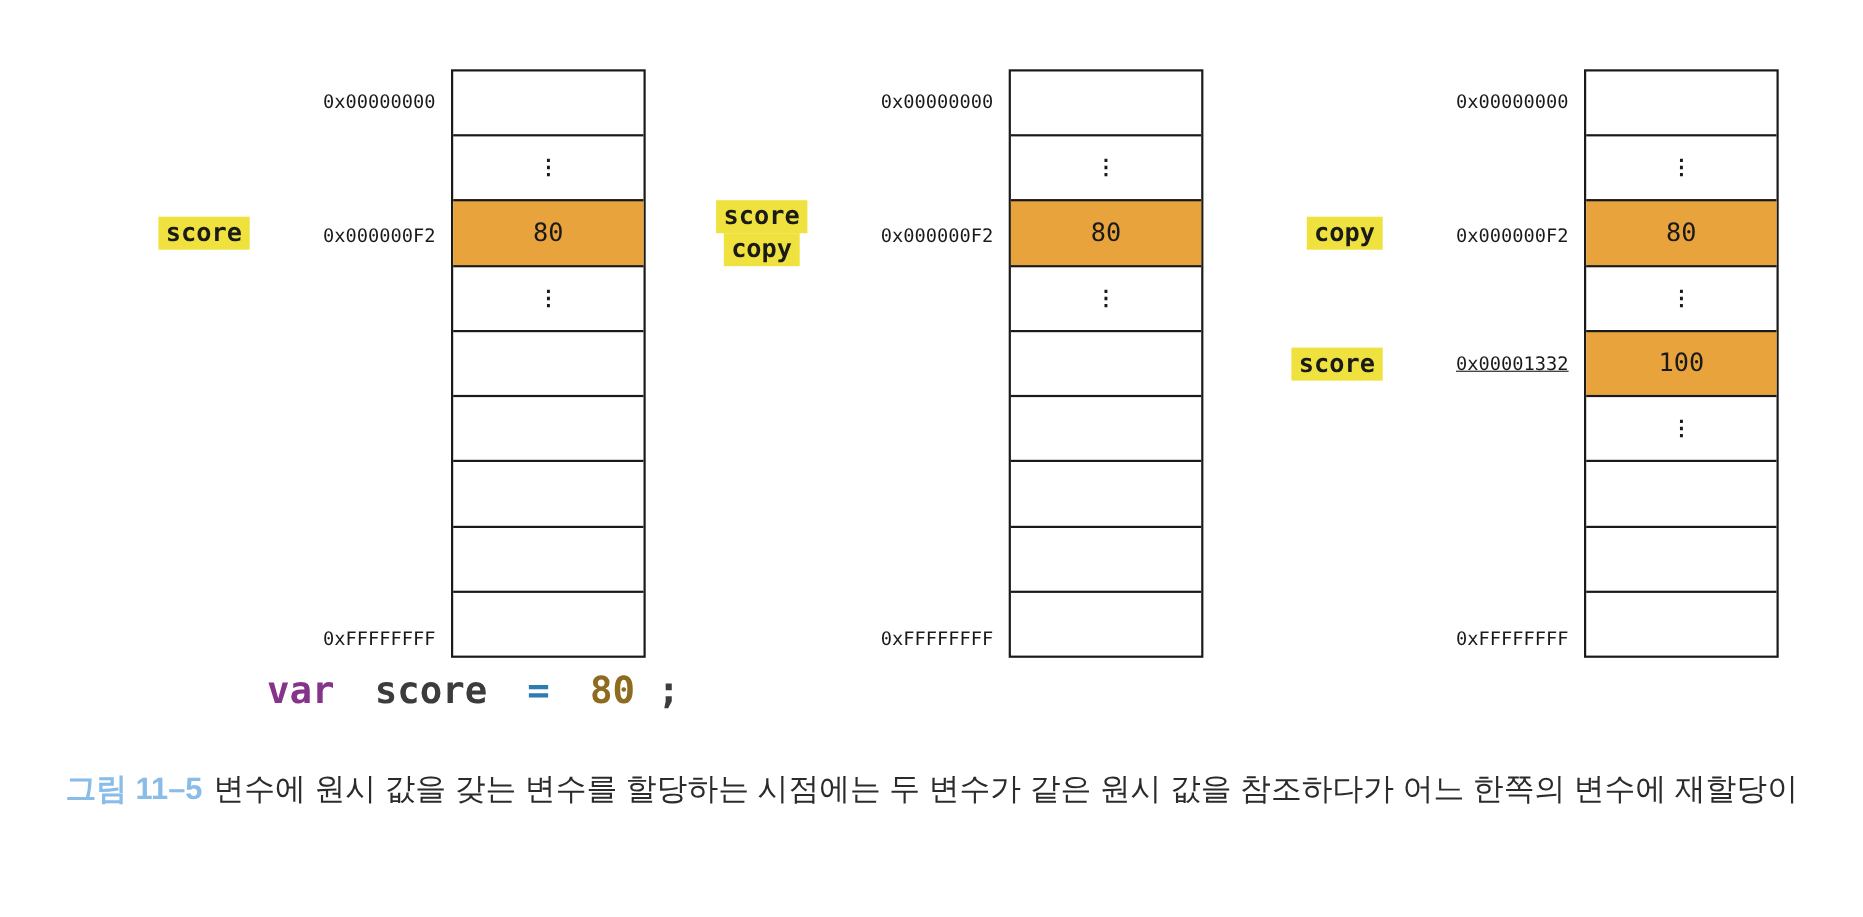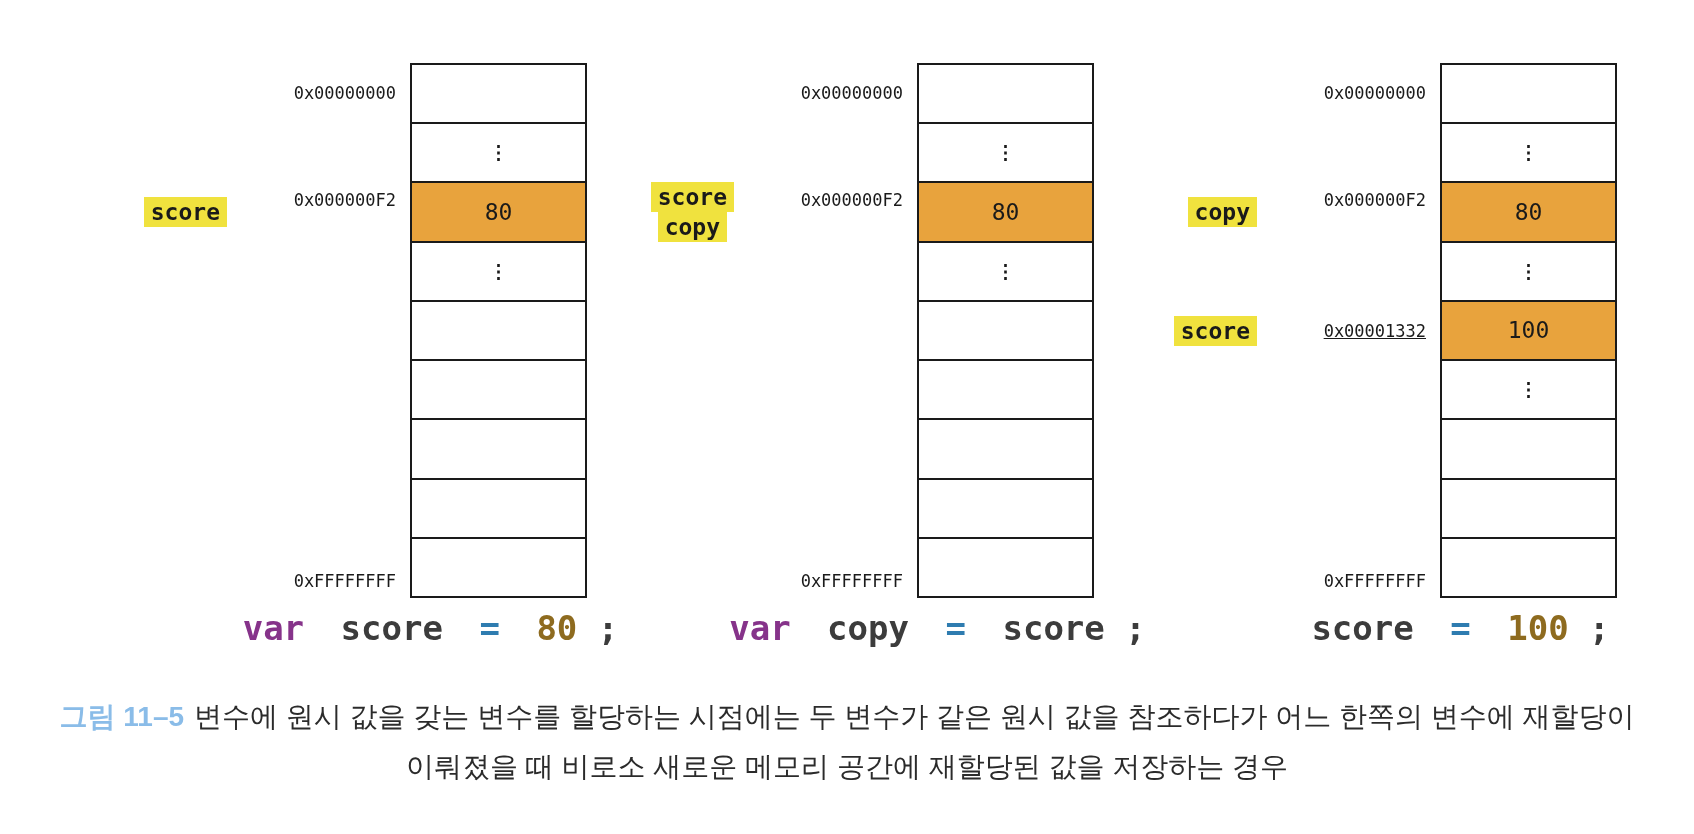--- a/index.html
+++ b/index.html
@@ -25,21 +25,21 @@
   }
   .cell{flex:1;display:flex;align-items:center;justify-content:center;box-sizing:border-box;}
   .cell + .cell{border-top:2px solid var(--line-black);}
   .cell.filled{background:var(--cell-orange);}
   .cell .val{font-size:23px;}
   .cell .dots{font-size:19px;font-weight:bold;line-height:1;}
   .addr{
     position:absolute;right:191px;font-size:17px;line-height:28px;white-space:nowrap;
   }
   .addr.r1{top:16px;}
-  .addr.r3{top:123px;}
+  .addr.r3{top:138px;}
   .addr.r5{top:254px;text-decoration:underline;}
   .addr.r9{top:504px;}
   .vlabels{position:absolute;right:360px;text-align:center;}
   .vlabels.r3{top:134px;}
   .vlabels.r3.two{top:119px;}
   .vlabels.r5{top:253px;}
   .vlabel{
     display:inline-block;background:var(--highlight-yellow);
     font-size:23px;font-weight:bold;line-height:28px;padding:1px 7px;white-space:nowrap;
   }
@@ -114,27 +114,20 @@
         </div>
       <div class="cell">
           <span class="dots">⋮</span>
         </div>
       <div class="cell"></div>
       <div class="cell"></div>
       <div class="cell"></div>
       <div class="cell"></div>
       <div class="cell"></div>
     </div>
-    <div class="codeline">
-      <span class="tok kw">var</span>
-      <span class="tok sp">copy</span>
-      <span class="tok sp op">=</span>
-      <span class="tok sp">score</span>
-      <span class="tok">;</span>
-    </div>
   </div>
 
   <div class="panel" style="left:1150px">
     <div class="vlabels r3">
       <span class="vlabel">copy</span>
     </div>
     <div class="vlabels r5">
       <span class="vlabel">score</span>
     </div>
     <div class="addr r1">0x00000000</div>
@@ -155,26 +148,19 @@
       <div class="cell filled">
           <span class="val">100</span>
         </div>
       <div class="cell">
           <span class="dots">⋮</span>
         </div>
       <div class="cell"></div>
       <div class="cell"></div>
       <div class="cell"></div>
     </div>
-    <div class="codeline">
-      <span class="tok">score</span>
-      <span class="tok sp op">=</span>
-      <span class="tok sp num">100</span>
-      <span class="tok">;</span>
-    </div>
   </div>
 
   <div class="caption">
     <div><span class="fig-label">그림 11–5</span><span>변수에 원시 값을 갖는 변수를 할당하는 시점에는 두 변수가 같은 원시 값을 참조하다가 어느 한쪽의 변수에 재할당이</span></div>
-    <div>이뤄졌을 때 비로소 새로운 메모리 공간에 재할당된 값을 저장하는 경우</div>
   </div>
 
 </div>
 
 </body></html>

